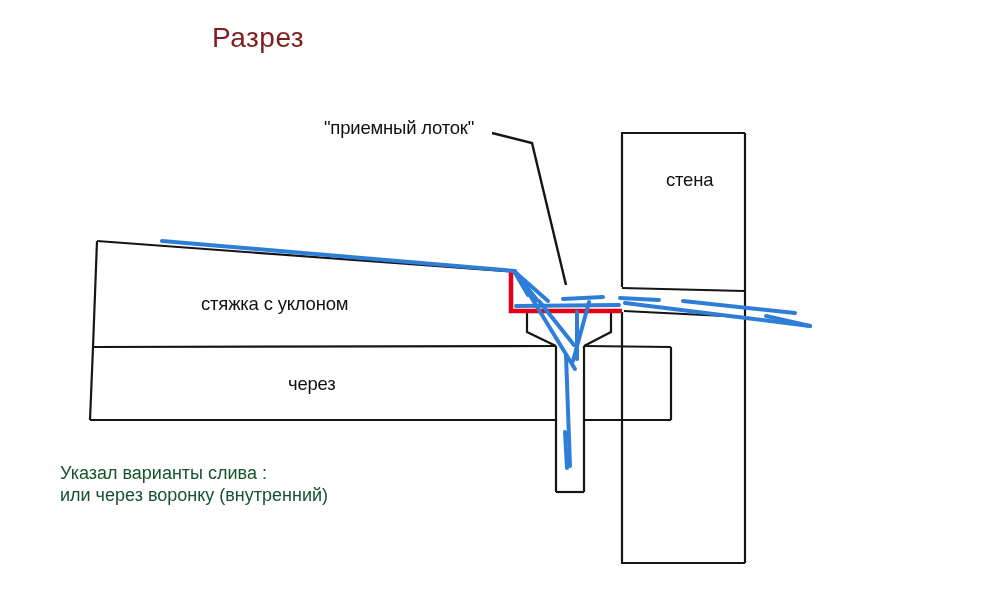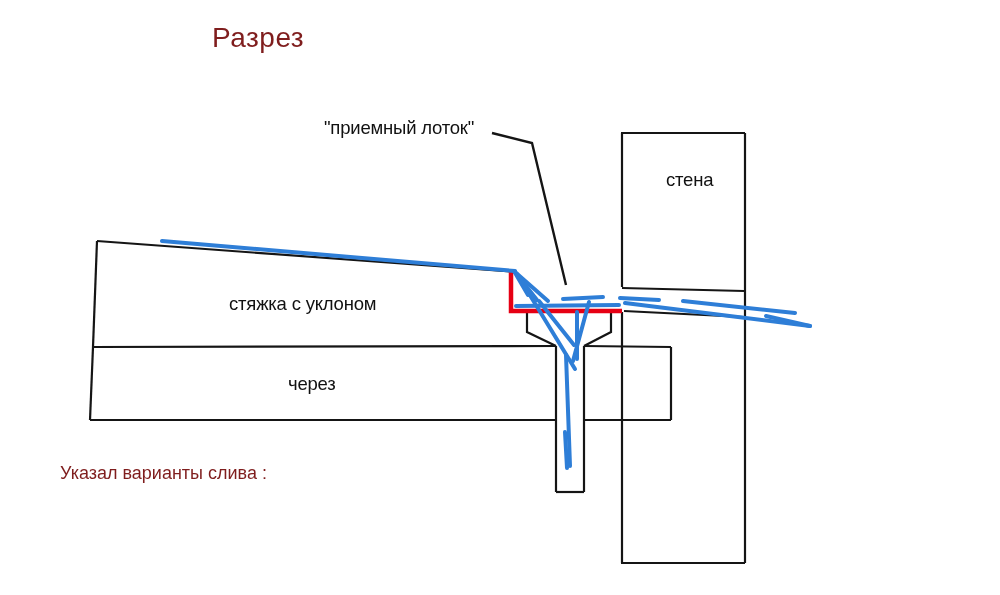--- a/index.html
+++ b/index.html
@@ -23,28 +23,28 @@
   }
   .title{
     position:absolute;
     left:212px;top:22px;
     font-size:28px;
     color:#7f1d1d;
     letter-spacing:0.5px;
   }
   .lbl-tray{left:324px;top:117px;}
   .lbl-wall{left:659px;top:169px;margin-left:7px;}
-  .lbl-screed{left:201px;top:293px;margin-left:28px;}
+  .lbl-screed{left:201px;top:293px;}
   .lbl-slab{left:288px;top:373px;}
   .note{
     position:absolute;
     left:60px;top:462px;
     font-size:18px;
     line-height:22px;
-    color:#7f1d1d;
+    color:#14532d;
   }
   .stroke-black{stroke:var(--line-black,#151515);stroke-width:2.2;fill:none;}
   .stroke-red{stroke:var(--tray-red,#e60014);stroke-width:4.5;fill:none;}
   .stroke-blue{stroke:var(--water-blue,#2e7ed7);stroke-width:4;fill:none;stroke-linecap:round;}
 </style>
 </head>
 <body>
 
 <div class="canvas">
 
@@ -118,15 +118,16 @@
 
   <div class="title">Разрез</div>
 
   <div class="lbl lbl-tray">"приемный лоток"</div>
   <div class="lbl lbl-wall">стена</div>
   <div class="lbl lbl-screed">стяжка с уклоном</div>
   <div class="lbl lbl-slab">через</div>
 
   <div class="note">
     <div>Указал варианты слива :</div>
+    <div>или через воронку (внутренний)</div>
   </div>
 
 </div>
 
 </body></html>

